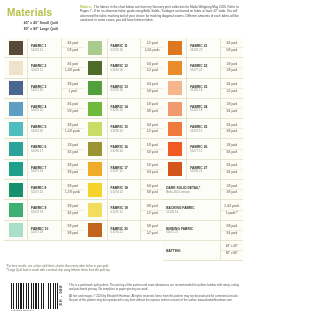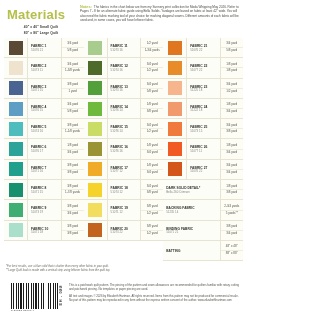--- a/index.html
+++ b/index.html
@@ -9,21 +9,21 @@
     font-family:"Liberation Sans", sans-serif;
     overflow:hidden;
     position:relative;
   }
   .page{width:247px;height:320px;position:relative;box-sizing:border-box;}
 
   
   .header{display:flex;padding:5px 5px 2px 5px;}
   .head-left{width:72px;flex:0 0 72px;}
   .mat-title{
-    color:#b5c04a;font-size:13px;font-weight:bold;letter-spacing:.2px;
+    color:#b5c04a;font-size:10px;font-weight:bold;letter-spacing:.2px;
     margin:2px 0 3px 2px;
   }
   .size-line{
     font-size:3.3px;font-weight:bold;color:#3a3a32;
     text-align:center;margin:0 0 2px 0;letter-spacing:.1px;
   }
   .head-right{flex:1;padding-left:3px;}
   .notes-word{color:#b5c04a;font-weight:bold;font-size:3.8px;float:left;margin-right:2px;}
   .notes-body{font-size:3.1px;line-height:1.42;color:#4a4a42;text-align:left;}
 

